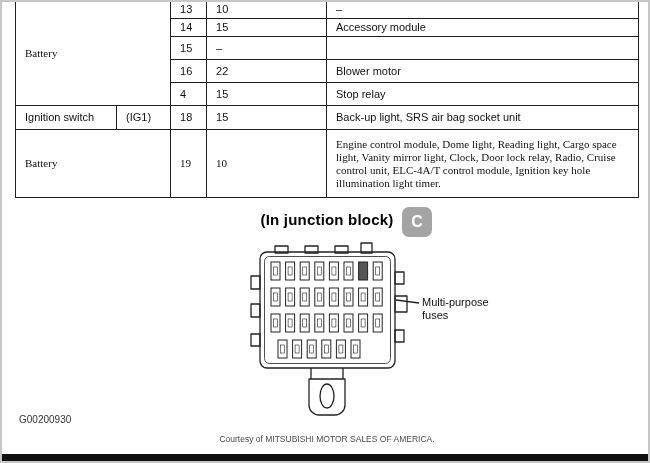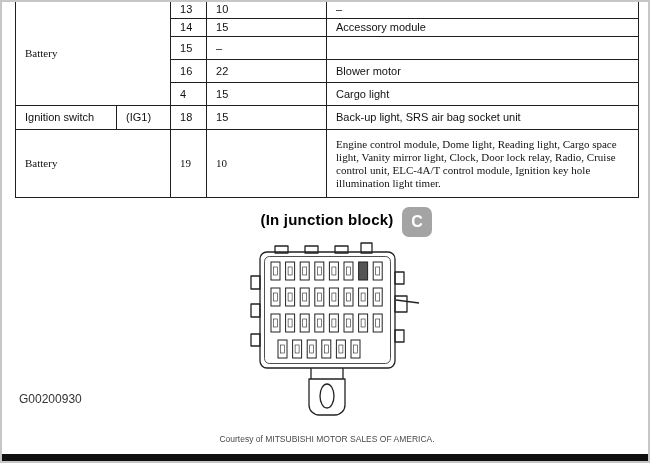--- a/index.html
+++ b/index.html
@@ -41,22 +41,22 @@
     display:flex; align-items:center; justify-content:center;
   }
   .jb-svg { position:absolute; left:245px; top:236px; }
   .callout {
     position:absolute; left:420px; top:294px;
     font-size:11px; line-height:13px; color:#111;
   }
 
   
   .figure-id {
-    position:absolute; left:17px; top:390px;
-    font-size:12px; color:#333;
+    position:absolute; left:17px; top:412px;
+    font-size:10px; color:#333;
   }
   .courtesy {
     position:absolute; left:0; top:432px; width:650px;
     text-align:center; font-size:8.5px; color:#4a4a4a;
   }
   .bottom-bar {
     position:absolute; left:0; bottom:0; width:100%; height:7px;
     background:#101010;
   }
 </style>
@@ -91,21 +91,21 @@
       <td class="c-desc"></td>
     </tr>
     <tr style="height:23px">
       <td>16</td>
       <td>22</td>
       <td class="c-desc">Blower motor</td>
     </tr>
     <tr style="height:23px">
       <td>4</td>
       <td>15</td>
-      <td class="c-desc">Cargo light</td>
+      <td class="c-desc">Stop relay</td>
     </tr>
     <tr style="height:24px">
       <td>Ignition switch</td>
       <td>(IG1)</td>
       <td>18</td>
       <td>15</td>
       <td class="c-desc">Back-up light, SRS air bag socket unit</td>
     </tr>
     <tr style="height:68px">
       <td class="v-top" colspan="2">Battery</td>
@@ -211,18 +211,22 @@
         <rect x="128.7" y="81" width="4" height="8"></rect>
       <rect x="33.5" y="107" width="4" height="8"></rect>
         <rect x="48.1" y="107" width="4" height="8"></rect>
       <rect x="62.7" y="107" width="4" height="8"></rect>
         <rect x="77.3" y="107" width="4" height="8"></rect>
       <rect x="91.9" y="107" width="4" height="8"></rect>
         <rect x="106.5" y="107" width="4" height="8"></rect>
     </g>
   </svg>
 
+  <div class="callout">
+    <div>Multi-purpose</div>
+    <div>fuses</div>
+  </div>
 
   <div class="figure-id">G00200930</div>
   <div class="courtesy">Courtesy of MITSUBISHI MOTOR SALES OF AMERICA.</div>
   <div class="bottom-bar"></div>
 
 </div>
 
 </body></html>

